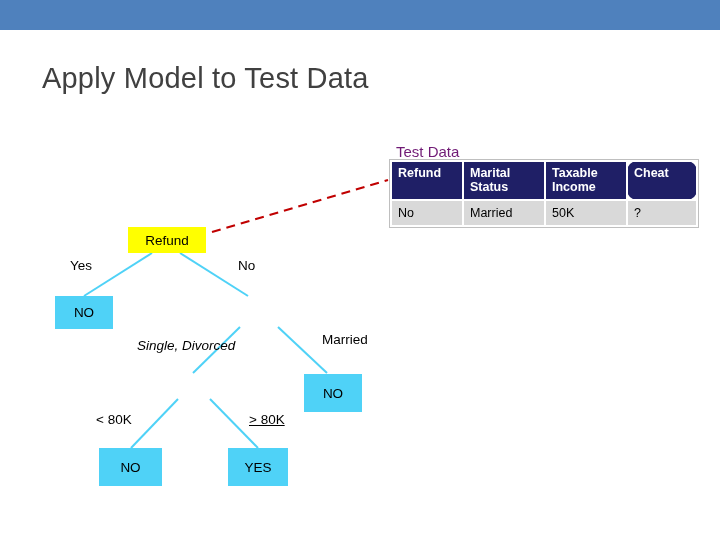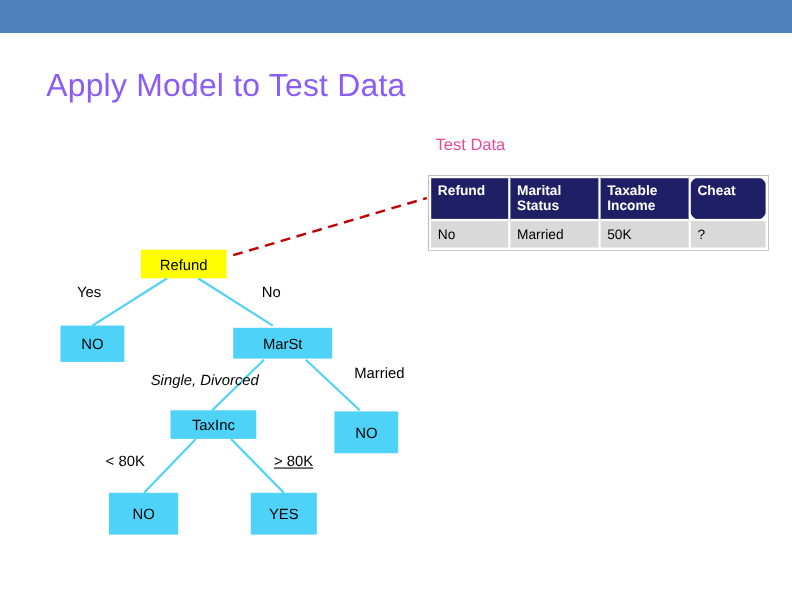--- a/index.html
+++ b/index.html
@@ -26,30 +26,30 @@
     left: 0; top: 0;
     width: 720px;
     height: 30px;
     background: #4f81bd;
   }
   .title {
     position: absolute;
     left: 42px;
     top: 62px;
     font-size: 29px;
-    color: #8b5cf6;
+    color: #404040;
     letter-spacing: 0.2px;
     white-space: nowrap;
   }
   .testdata-label {
     position: absolute;
     left: 396px;
-    top: 123px;
+    top: 143px;
     font-size: 15px;
-    color: #ec4899;
+    color: #701a75;
     white-space: nowrap;
   }
 
   
   .data-table {
     position: absolute;
     left: 390px;
     top: 160px;
     border-collapse: collapse;
     border: 2px solid #ffffff;
@@ -167,23 +167,21 @@
         <td>50K</td>
         <td>?</td>
       </tr>
     </tbody>
   </table>
 
   <div class="node node-yellow" style="left:128px; top:227px; width:78px; height:26px;">Refund</div>
 
   <div class="node node-cyan" style="left:55px; top:296px; width:58px; height:33px;">NO</div>
 
-  <div class="node node-cyan" style="left:212px; top:298px; width:90px; height:28px;">MarSt</div>
 
-  <div class="node node-cyan" style="left:155px; top:373px; width:78px; height:26px;">TaxInc</div>
 
   <div class="node node-cyan" style="left:304px; top:374px; width:58px; height:38px;">NO</div>
 
   <div class="node node-cyan" style="left:99px; top:448px; width:63px; height:38px;">NO</div>
 
   <div class="node node-cyan" style="left:228px; top:448px; width:60px; height:38px;">YES</div>
 
   <div class="edge-label" style="left:70px; top:258px;">Yes</div>
   <div class="edge-label" style="left:238px; top:258px;">No</div>
   <div class="edge-label" style="left:137px; top:338px;font-style:italic;">Single, Divorced</div>

